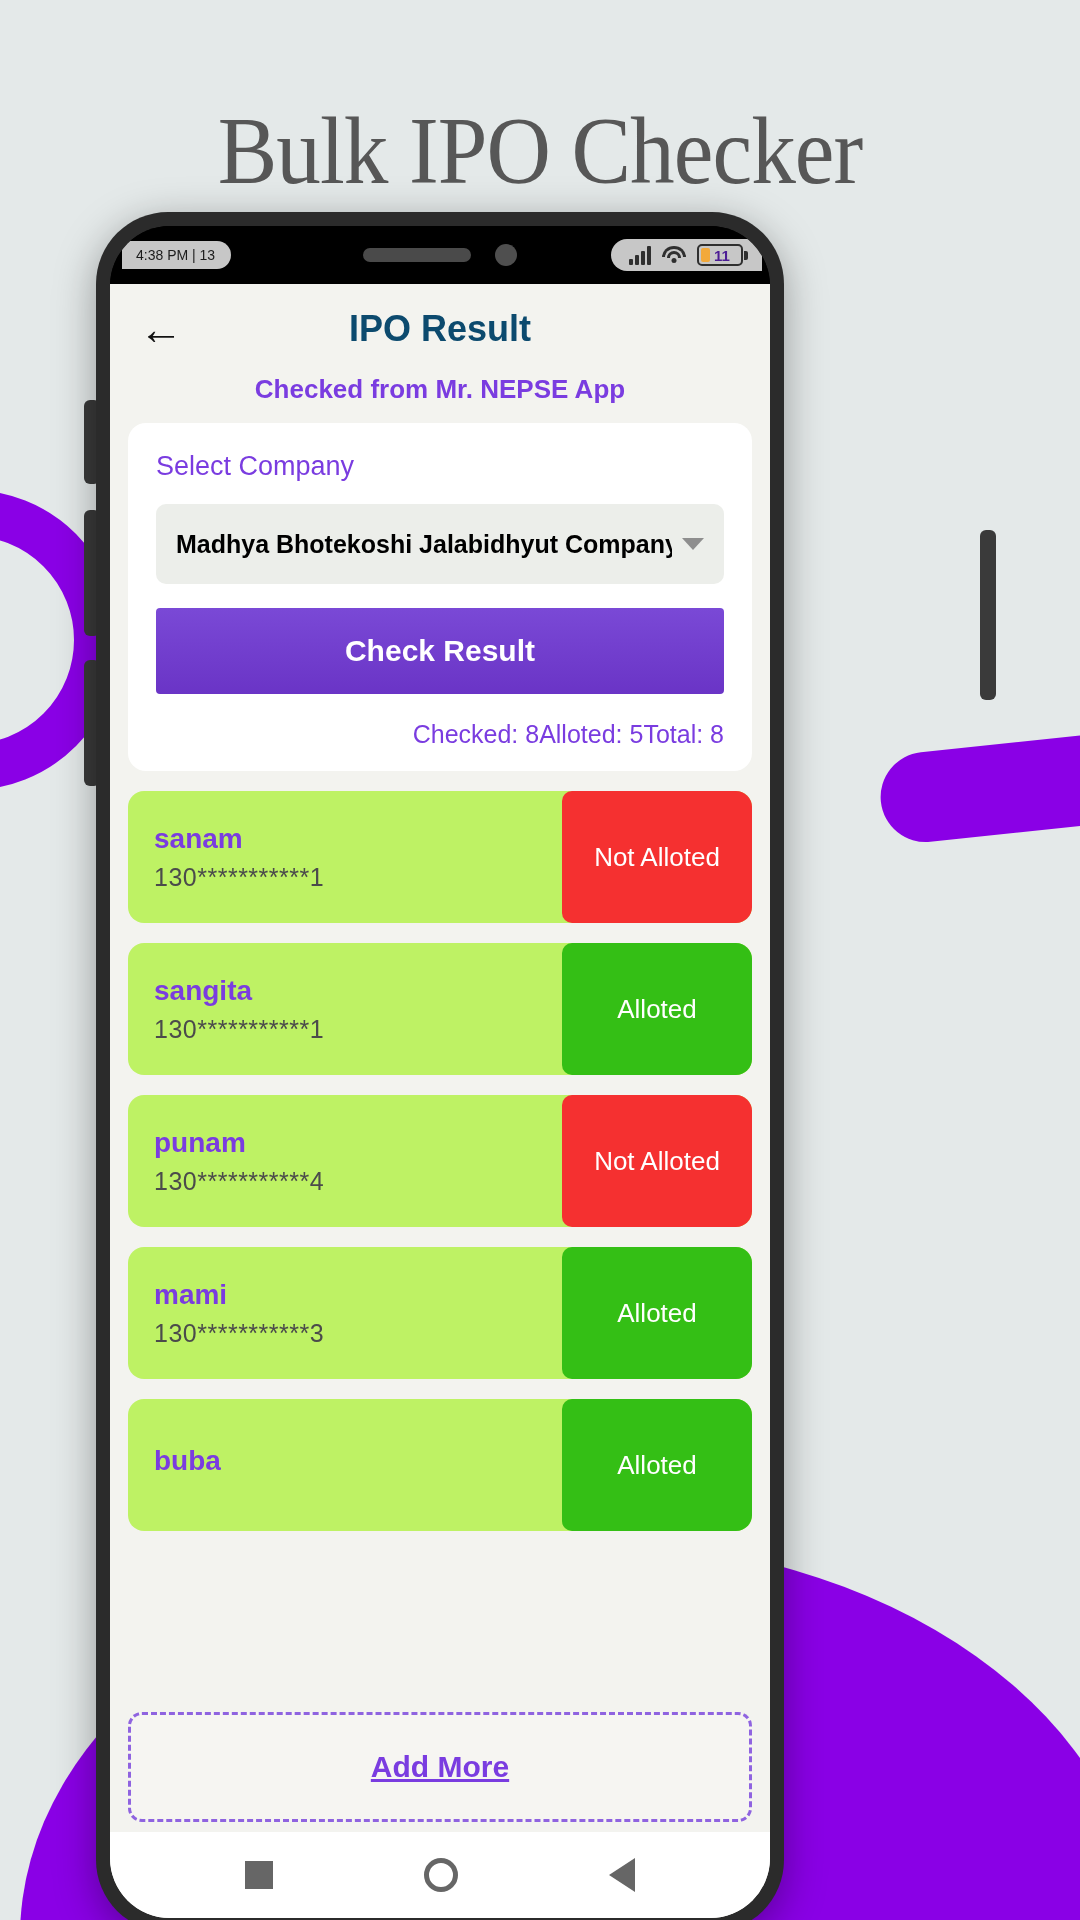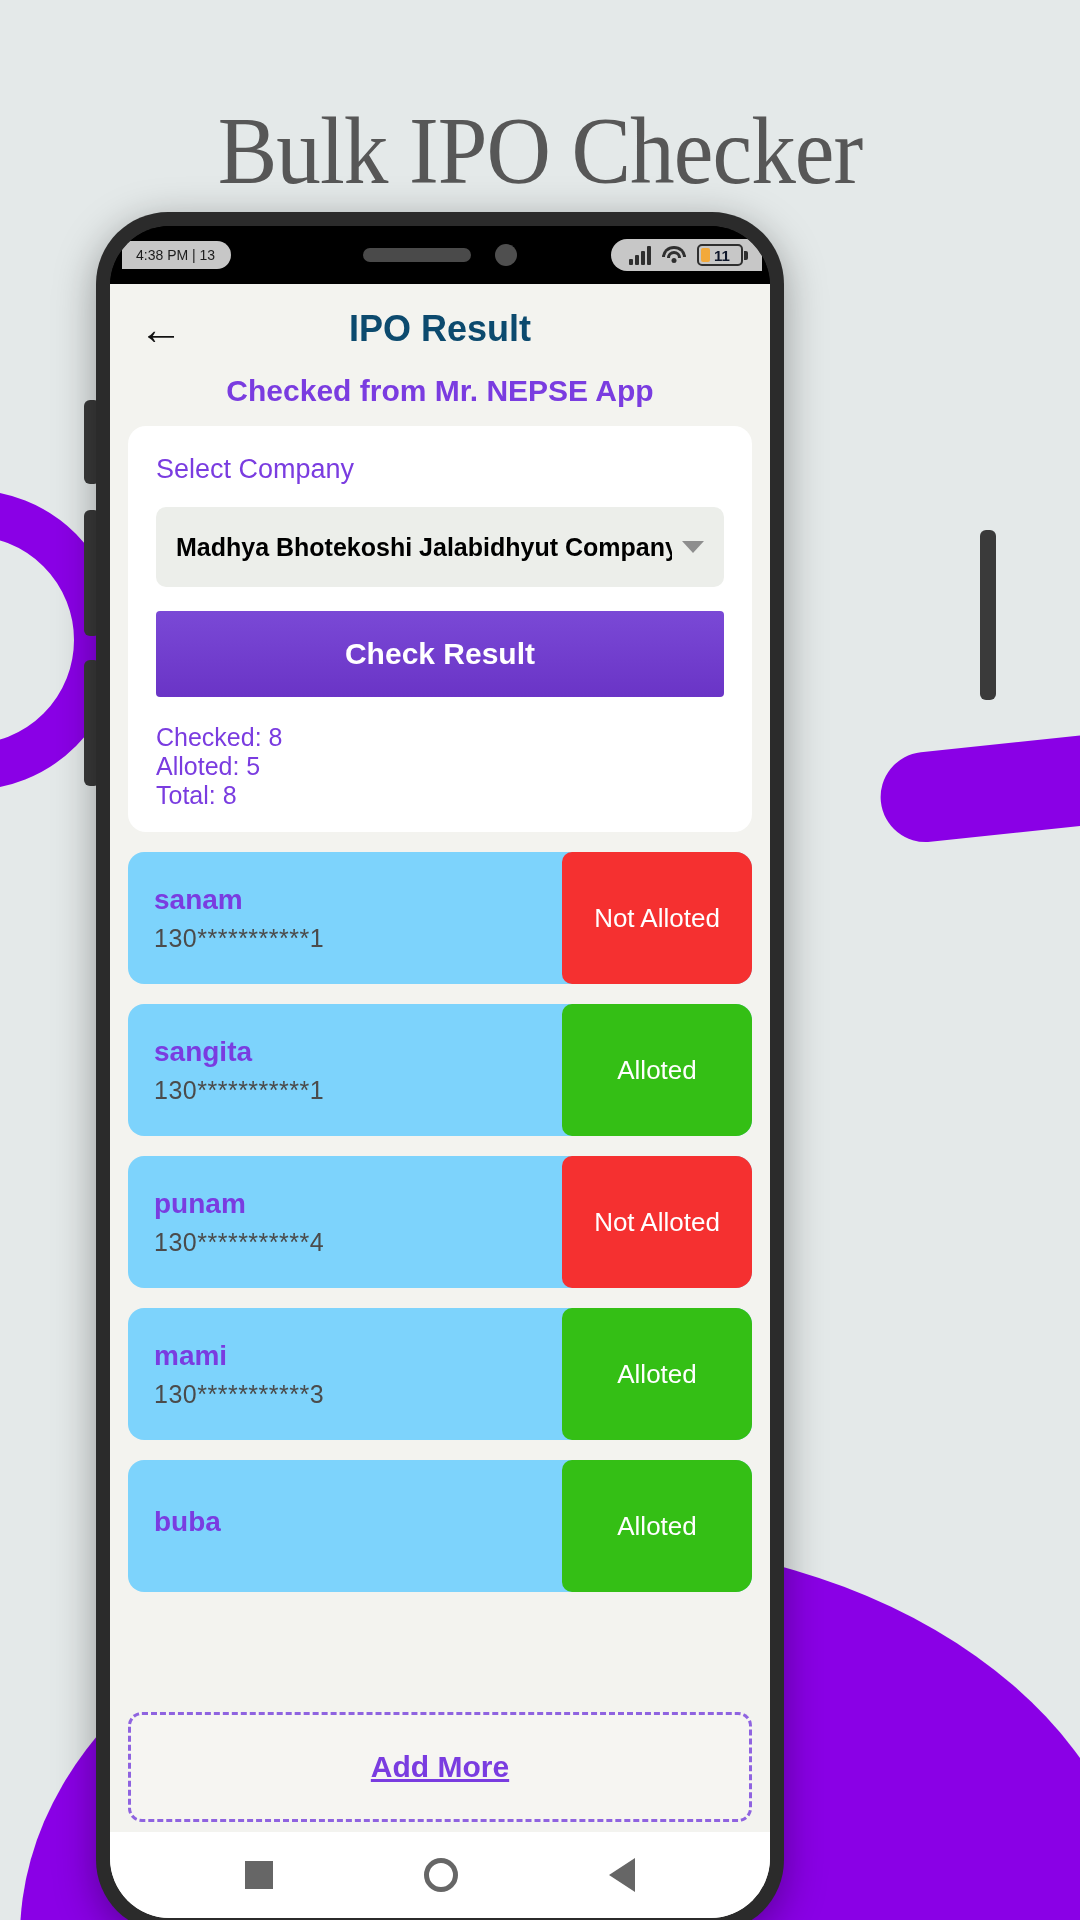--- a/index.html
+++ b/index.html
@@ -172,21 +172,21 @@
     width: 46px; height: 22px;
     border: 2.5px solid #2f2f2f; border-radius: 5px;
     position: relative; display: flex; align-items: center;
     justify-content: center;
   }
   .battery-body::before {
     content:''; position: absolute; left: 2px; top: 2px; bottom: 2px;
     width: 9px; background: #f2a93b; border-radius: 2px;
   }
   .battery-num {
-    font-size: 15px; font-weight: bold; color: #0f172a; z-index: 2;
+    font-size: 15px; font-weight: bold; color: #4c1d95; z-index: 2;
     margin-left: 4px;
   }
   .battery-cap {
     width: 4px; height: 9px; background: #2f2f2f;
     border-radius: 0 2px 2px 0; margin-left: 1px;
   }
 
   
   .app {
     height: calc(100% - 58px);
@@ -207,21 +207,21 @@
     font-size: 44px; line-height: 1; color: #111;
     cursor: pointer;
   }
   .app-title {
     flex: 1; text-align: center;
     font-size: 36px; font-weight: bold; color: #0c4a6e;
     margin-right: 46px;
   }
   .subtitle {
     text-align: center;
-    font-size: 30px; font-weight: bold;
+    font-size: 26px; font-weight: bold;
     color: #7a3ce0;
     padding: 12px 0 18px 0;
   }
 
   
   .content {
     flex: 1;
     overflow: hidden;
     padding: 0 18px;
     position: relative;
@@ -263,27 +263,27 @@
     background: linear-gradient(180deg, #7a49d6 0%, #6a34c6 100%);
     color: #fff;
     font-size: 30px; font-weight: bold;
     display: flex; align-items: center; justify-content: center;
     border: none; width: 100%;
     cursor: pointer;
   }
   .stats {
     display: flex; justify-content: flex-end;
     margin-top: 26px;
-    font-size: 25px; color: #7a3ce0; flex-direction: column;
+    font-size: 25px; color: #7a3ce0;
   }
 
   
   .result-row {
     display: flex;
-    background: #7dd3fc;
+    background: #bef264;
     border-radius: 16px;
     margin-bottom: 20px;
     overflow: hidden;
     min-height: 132px;
   }
   .result-info {
     flex: 1;
     padding: 24px 26px;
     display: flex; flex-direction: column; justify-content: center;
   }

